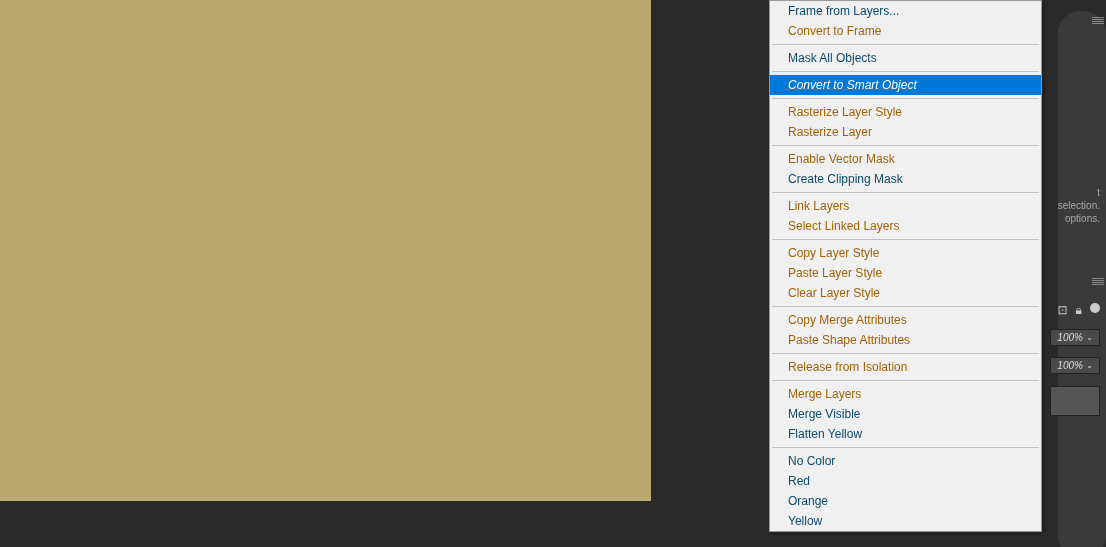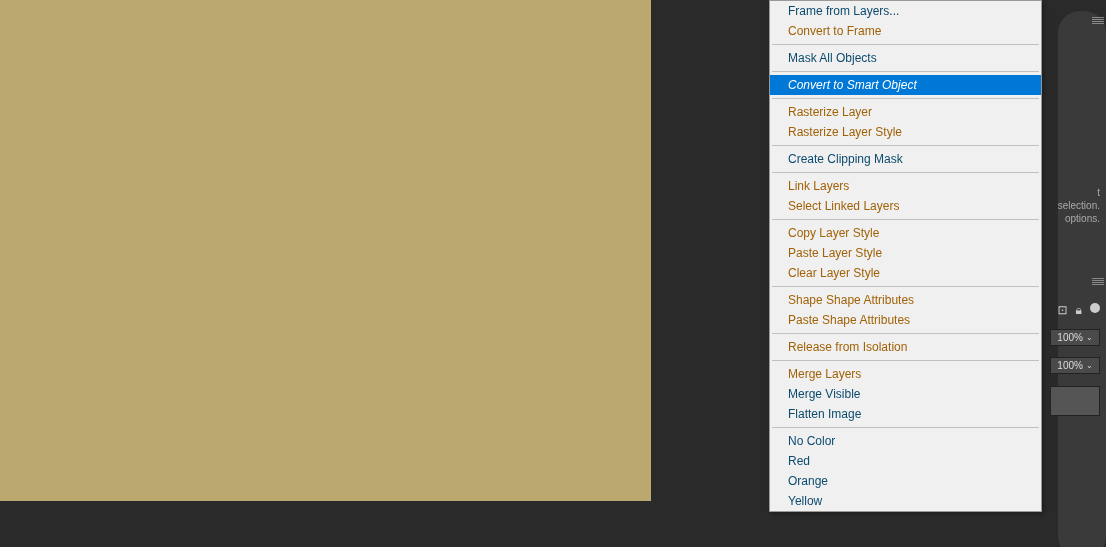--- a/index.html
+++ b/index.html
@@ -72,20 +72,21 @@
       right: 6px;
       width: 50px;
       height: 17px;
       background: #4a4a4a;
       border: 1px solid #222;
       display: flex;
       align-items: center;
       justify-content: center;
       font-size: 10px;
       color: #ddd;
+      font-style: italic;
     }
     .percent-box.first { top: 318px; }
     .percent-box.second { top: 346px; }
     .percent-arrow {
       margin-left: 3px;
       font-size: 8px;
     }
     .icons-row {
       position: absolute;
       right: 6px;
@@ -118,40 +119,41 @@
 <div class="canvas-area"></div>
 
 <div class="context-menu" id="context-menu">
     <div class="menu-item">Frame from Layers...</div>
     <div class="menu-item disabled">Convert to Frame</div>
     <div class="menu-separator"></div>
     <div class="menu-item">Mask All Objects</div>
     <div class="menu-separator"></div>
     <div class="menu-item highlighted">Convert to Smart Object</div>
     <div class="menu-separator"></div>
+    <div class="menu-item disabled">Rasterize Layer Style</div>
     <div class="menu-item disabled">Rasterize Layer</div>
-    <div class="menu-item disabled">Rasterize Layer Style</div>
     <div class="menu-separator"></div>
+    <div class="menu-item disabled">Enable Vector Mask</div>
     <div class="menu-item">Create Clipping Mask</div>
     <div class="menu-separator"></div>
     <div class="menu-item disabled">Link Layers</div>
     <div class="menu-item disabled">Select Linked Layers</div>
     <div class="menu-separator"></div>
     <div class="menu-item disabled">Copy Layer Style</div>
     <div class="menu-item disabled">Paste Layer Style</div>
     <div class="menu-item disabled">Clear Layer Style</div>
     <div class="menu-separator"></div>
-    <div class="menu-item disabled">Shape Shape Attributes</div>
+    <div class="menu-item disabled">Copy Merge Attributes</div>
     <div class="menu-item disabled">Paste Shape Attributes</div>
     <div class="menu-separator"></div>
     <div class="menu-item disabled">Release from Isolation</div>
     <div class="menu-separator"></div>
     <div class="menu-item disabled">Merge Layers</div>
     <div class="menu-item">Merge Visible</div>
-    <div class="menu-item">Flatten Image</div>
+    <div class="menu-item">Flatten Yellow</div>
     <div class="menu-separator"></div>
     <div class="menu-item">No Color</div>
     <div class="menu-item">Red</div>
     <div class="menu-item">Orange</div>
     <div class="menu-item">Yellow</div>
   </div>
 
 <div class="right-panel">
   <div class="flyout" style="top:4px;">
       <span></span>

